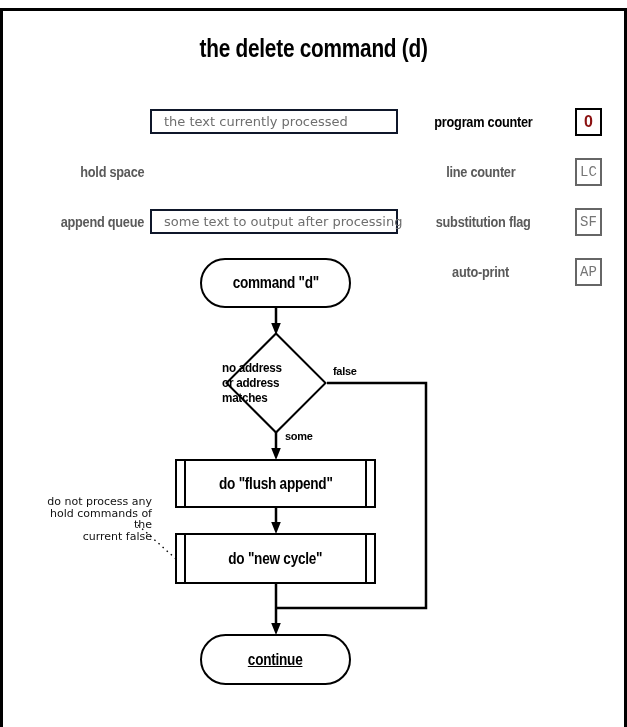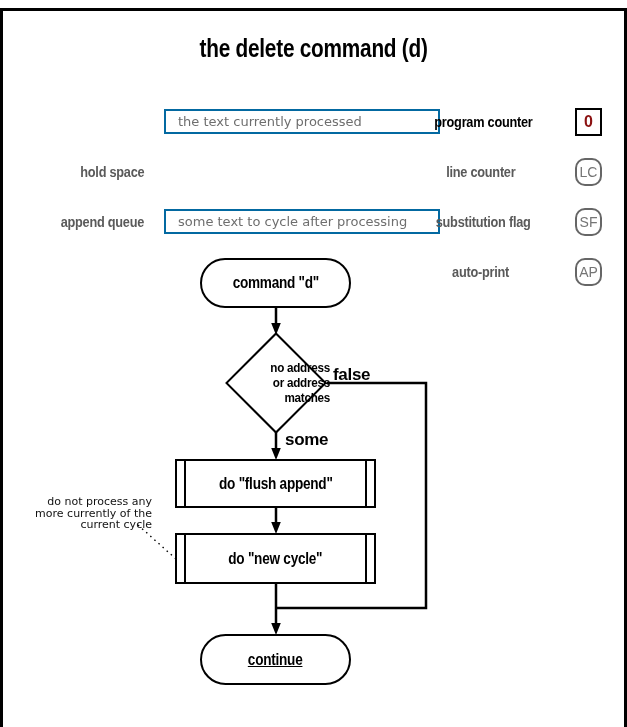--- a/index.html
+++ b/index.html
@@ -21,40 +21,40 @@
     text-align:center; font-size:26px; line-height:30px; color:#000;
   }
   .title .sq { transform:scaleX(0.8); transform-origin:50% 50%; }
 
   
   .reg-label {
     position:absolute; left:28px; width:116px; height:25px; line-height:25px;
     text-align:right; font-size:15px; color:#5a5a5a;
   }
   .reg-box {
-    position:absolute; left:164px; width:276px; height:25px;
-    border:2px solid #0369a1; box-sizing:border-box; background:#fff;
+    position:absolute; left:150px; width:248px; height:25px;
+    border:2px solid #0f172a; box-sizing:border-box; background:#fff;
     display:flex; align-items:center;
   }
   .reg-box span {
     padding-left:12px; font-family:"DejaVu Sans", sans-serif;
     font-size:13px; color:#6e6e6e; white-space:nowrap;
   }
 
   
   .flag-label {
     position:absolute; left:380px; width:190px; height:28px; line-height:28px;
     text-align:center; font-size:15px; color:#5a5a5a;
   }
   .flag-label.active { color:#000; }
   .flag-box {
     position:absolute; left:575px; width:27px; height:28px;
-    border:2px solid #666; border-radius:10px; box-sizing:border-box; background:#fff;
+    border:2px solid #666; border-radius:0; box-sizing:border-box; background:#fff;
     display:flex; align-items:center; justify-content:center;
-    font-family:Liberation Sans, sans-serif; font-size:14px; color:#757575;
+    font-family:Liberation Mono, monospace; font-size:14px; color:#757575;
   }
   .flag-box.active {
     border:2.5px solid #000; border-radius:0;
     font-family:"Liberation Sans", sans-serif; font-weight:bold;
     font-size:16px; color:#8b1111;
   }
 
   
   .node { position:absolute; box-sizing:border-box; background:#fff; z-index:2;
           display:flex; align-items:center; justify-content:center;
@@ -68,25 +68,25 @@
   .proc::before { left:7px; }
   .proc::after  { right:7px; }
 
   .diamond {
     position:absolute; left:240px; top:339px; width:72px; height:72px;
     border:2.5px solid #000; background:#fff; transform:rotate(45deg);
     box-sizing:border-box; z-index:2;
   }
   .diamond-text {
     position:absolute; left:216px; top:352px; width:120px; z-index:3;
-    text-align:right; font-size:13px; line-height:15px; color:#000;
+    text-align:left; font-size:13px; line-height:15px; color:#000;
   }
   .diamond-text .sq { transform:scaleX(0.9); transform-origin:50% 50%; display:block; }
 
-  .branch-label { position:absolute; z-index:3; font-size:17px; color:#000; }
+  .branch-label { position:absolute; z-index:3; font-size:11px; color:#000; }
 
   .annotation {
     position:absolute; left:30px; top:488px; width:122px; z-index:3;
     text-align:right; font-family:"DejaVu Sans", sans-serif;
     font-size:11px; line-height:11.5px; color:#111;
   }
   .connectors { position:absolute; left:0; top:0; z-index:4; pointer-events:none; }
 </style>
 </head>
 <body>
@@ -97,21 +97,21 @@
   <div class="title cond"><span class="sq sq-c">the delete command (d)</span></div>
 
   <div class="reg-box" style="top:101px">
       <span>the text currently processed</span>
     </div>
 
   <div class="reg-label cond" style="top:151px"><span class="sq sq-r">hold space</span></div>
 
   <div class="reg-label cond" style="top:201px"><span class="sq sq-r">append queue</span></div>
   <div class="reg-box" style="top:201px">
-      <span>some text to cycle after processing</span>
+      <span>some text to output after processing</span>
     </div>
 
   <div class="flag-label cond active" style="top:100px"><span class="sq sq-r">program counter</span></div>
   <div class="flag-box active" style="top:100px">0</div>
 
   <div class="flag-label cond" style="top:150px"><span class="sq sq-r">line counter</span></div>
   <div class="flag-box" style="top:150px">LC</div>
 
   <div class="flag-label cond" style="top:200px"><span class="sq sq-r">substitution flag</span></div>
   <div class="flag-box" style="top:200px">SF</div>
@@ -157,16 +157,16 @@
   <div class="node proc cond" style="left:175px; top:525px; width:201px; height:51px;">
       <span class="sq sq-c">do "new cycle"</span>
     </div>
 
   <div class="node stadium cond" style="left:200px; top:626px; width:151px; height:51px;text-decoration:underline;">
       <span class="sq sq-c">continue</span>
     </div>
 
   <div class="annotation">
     <span style="display:block">do not process any</span>
-    <span style="display:block">more currently of the</span>
-    <span style="display:block">current cycle</span>
+    <span style="display:block">hold commands of the</span>
+    <span style="display:block">current false</span>
   </div>
 </div>
 
 </body></html>

